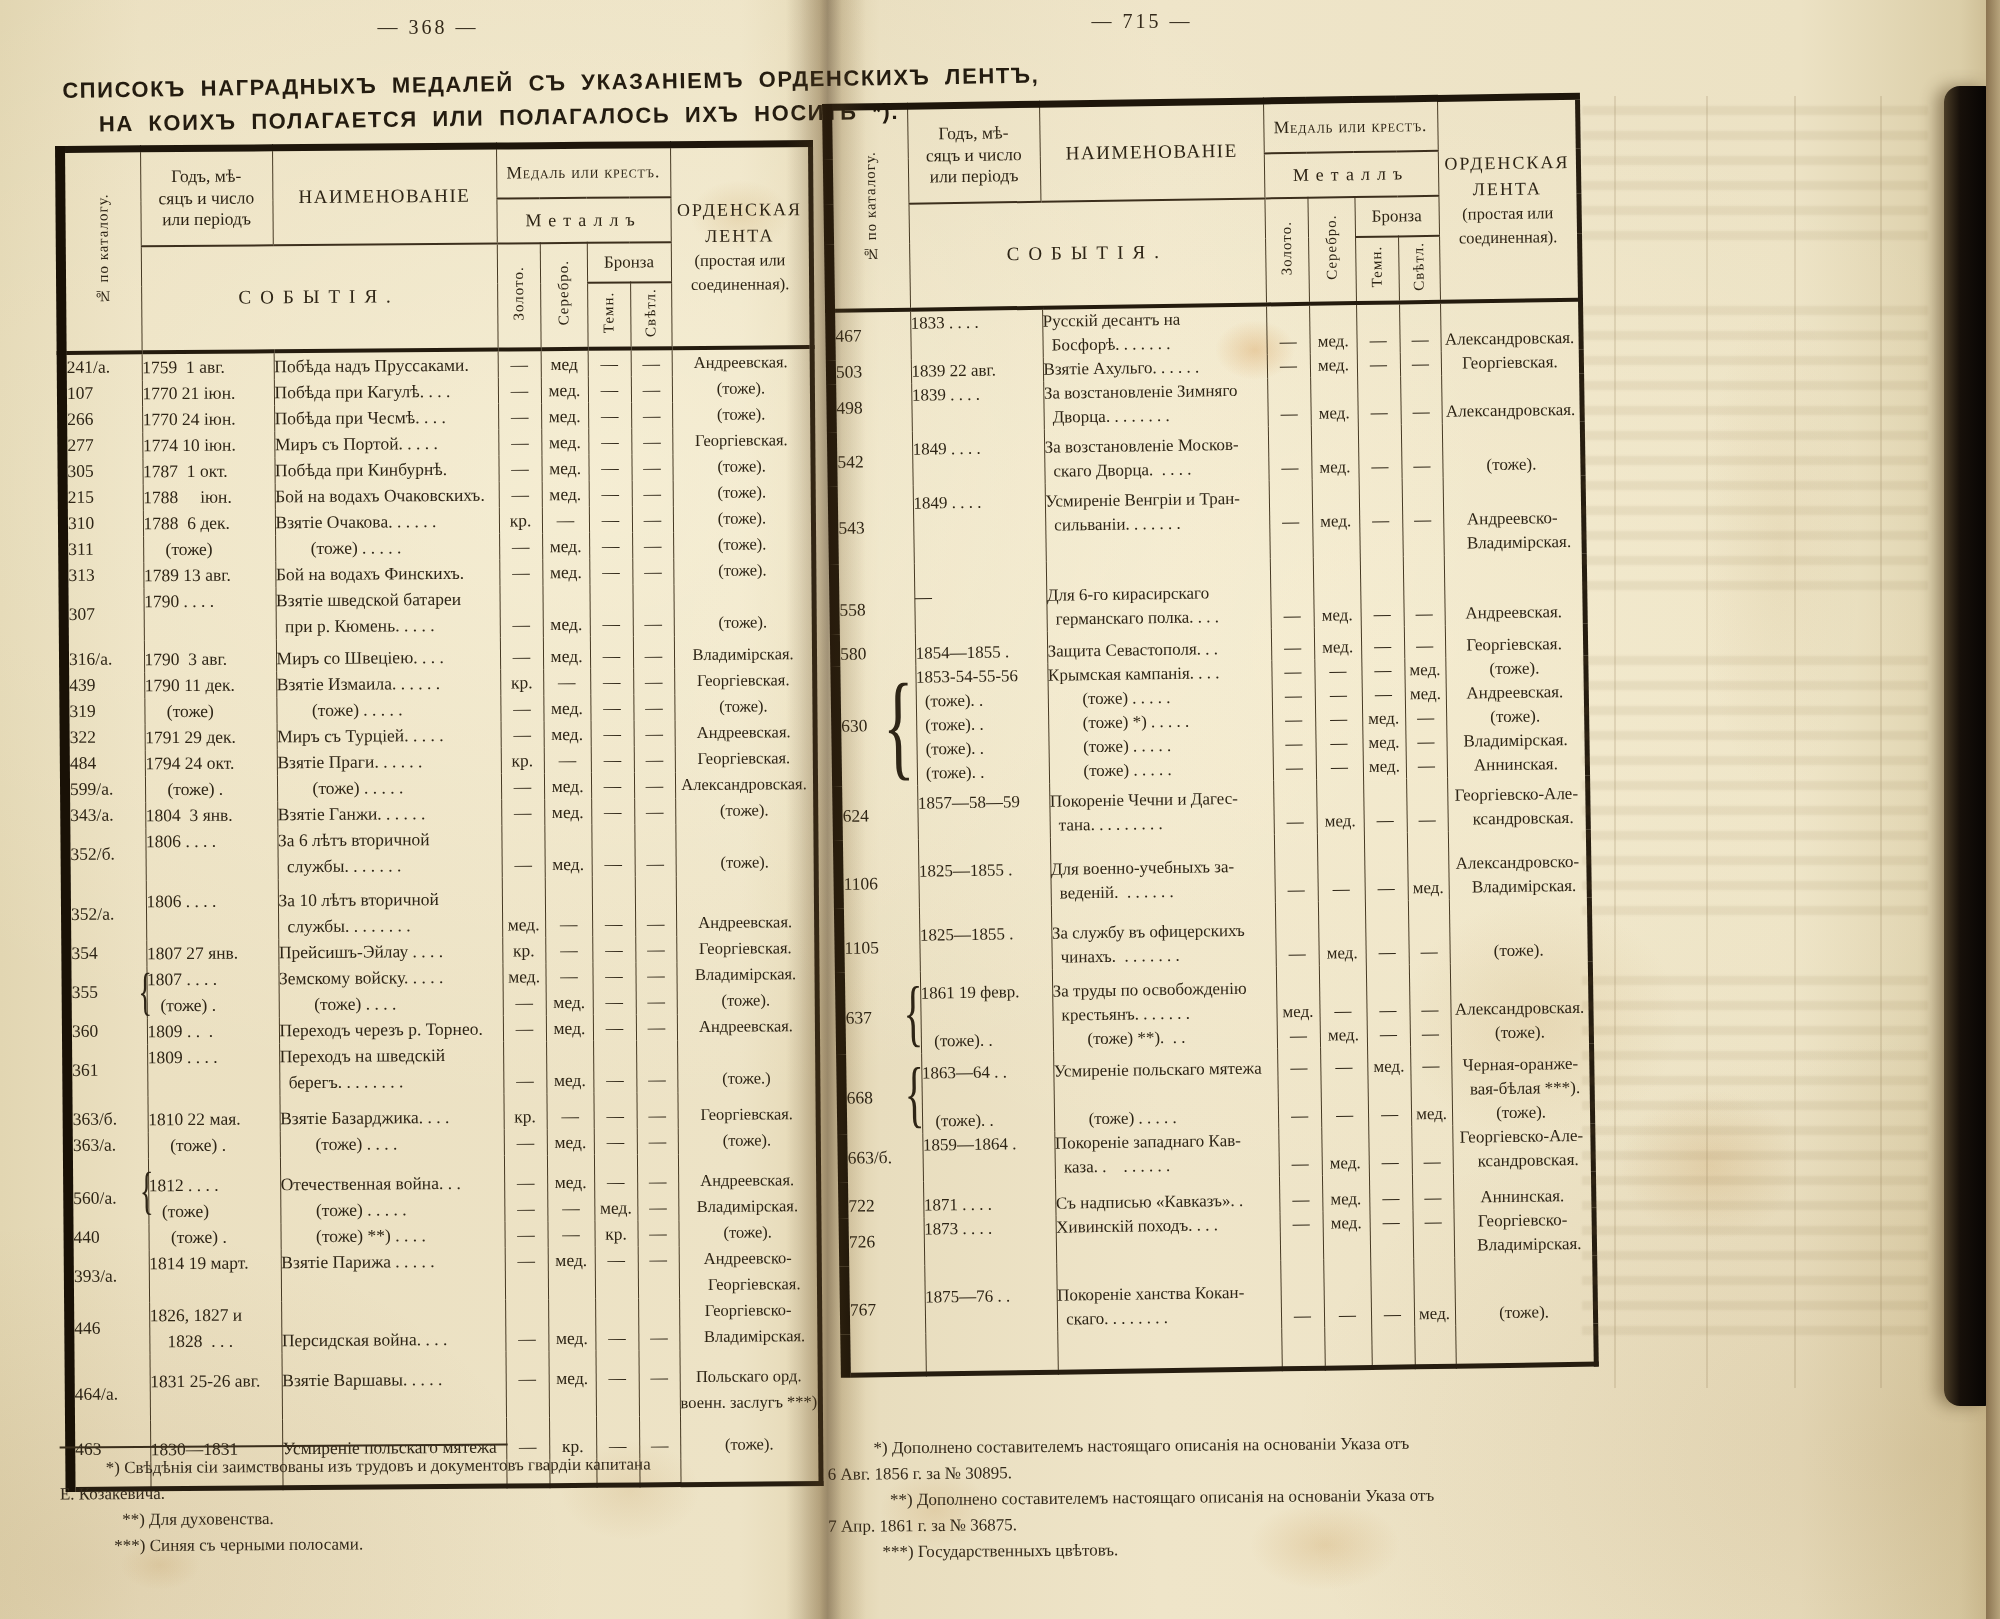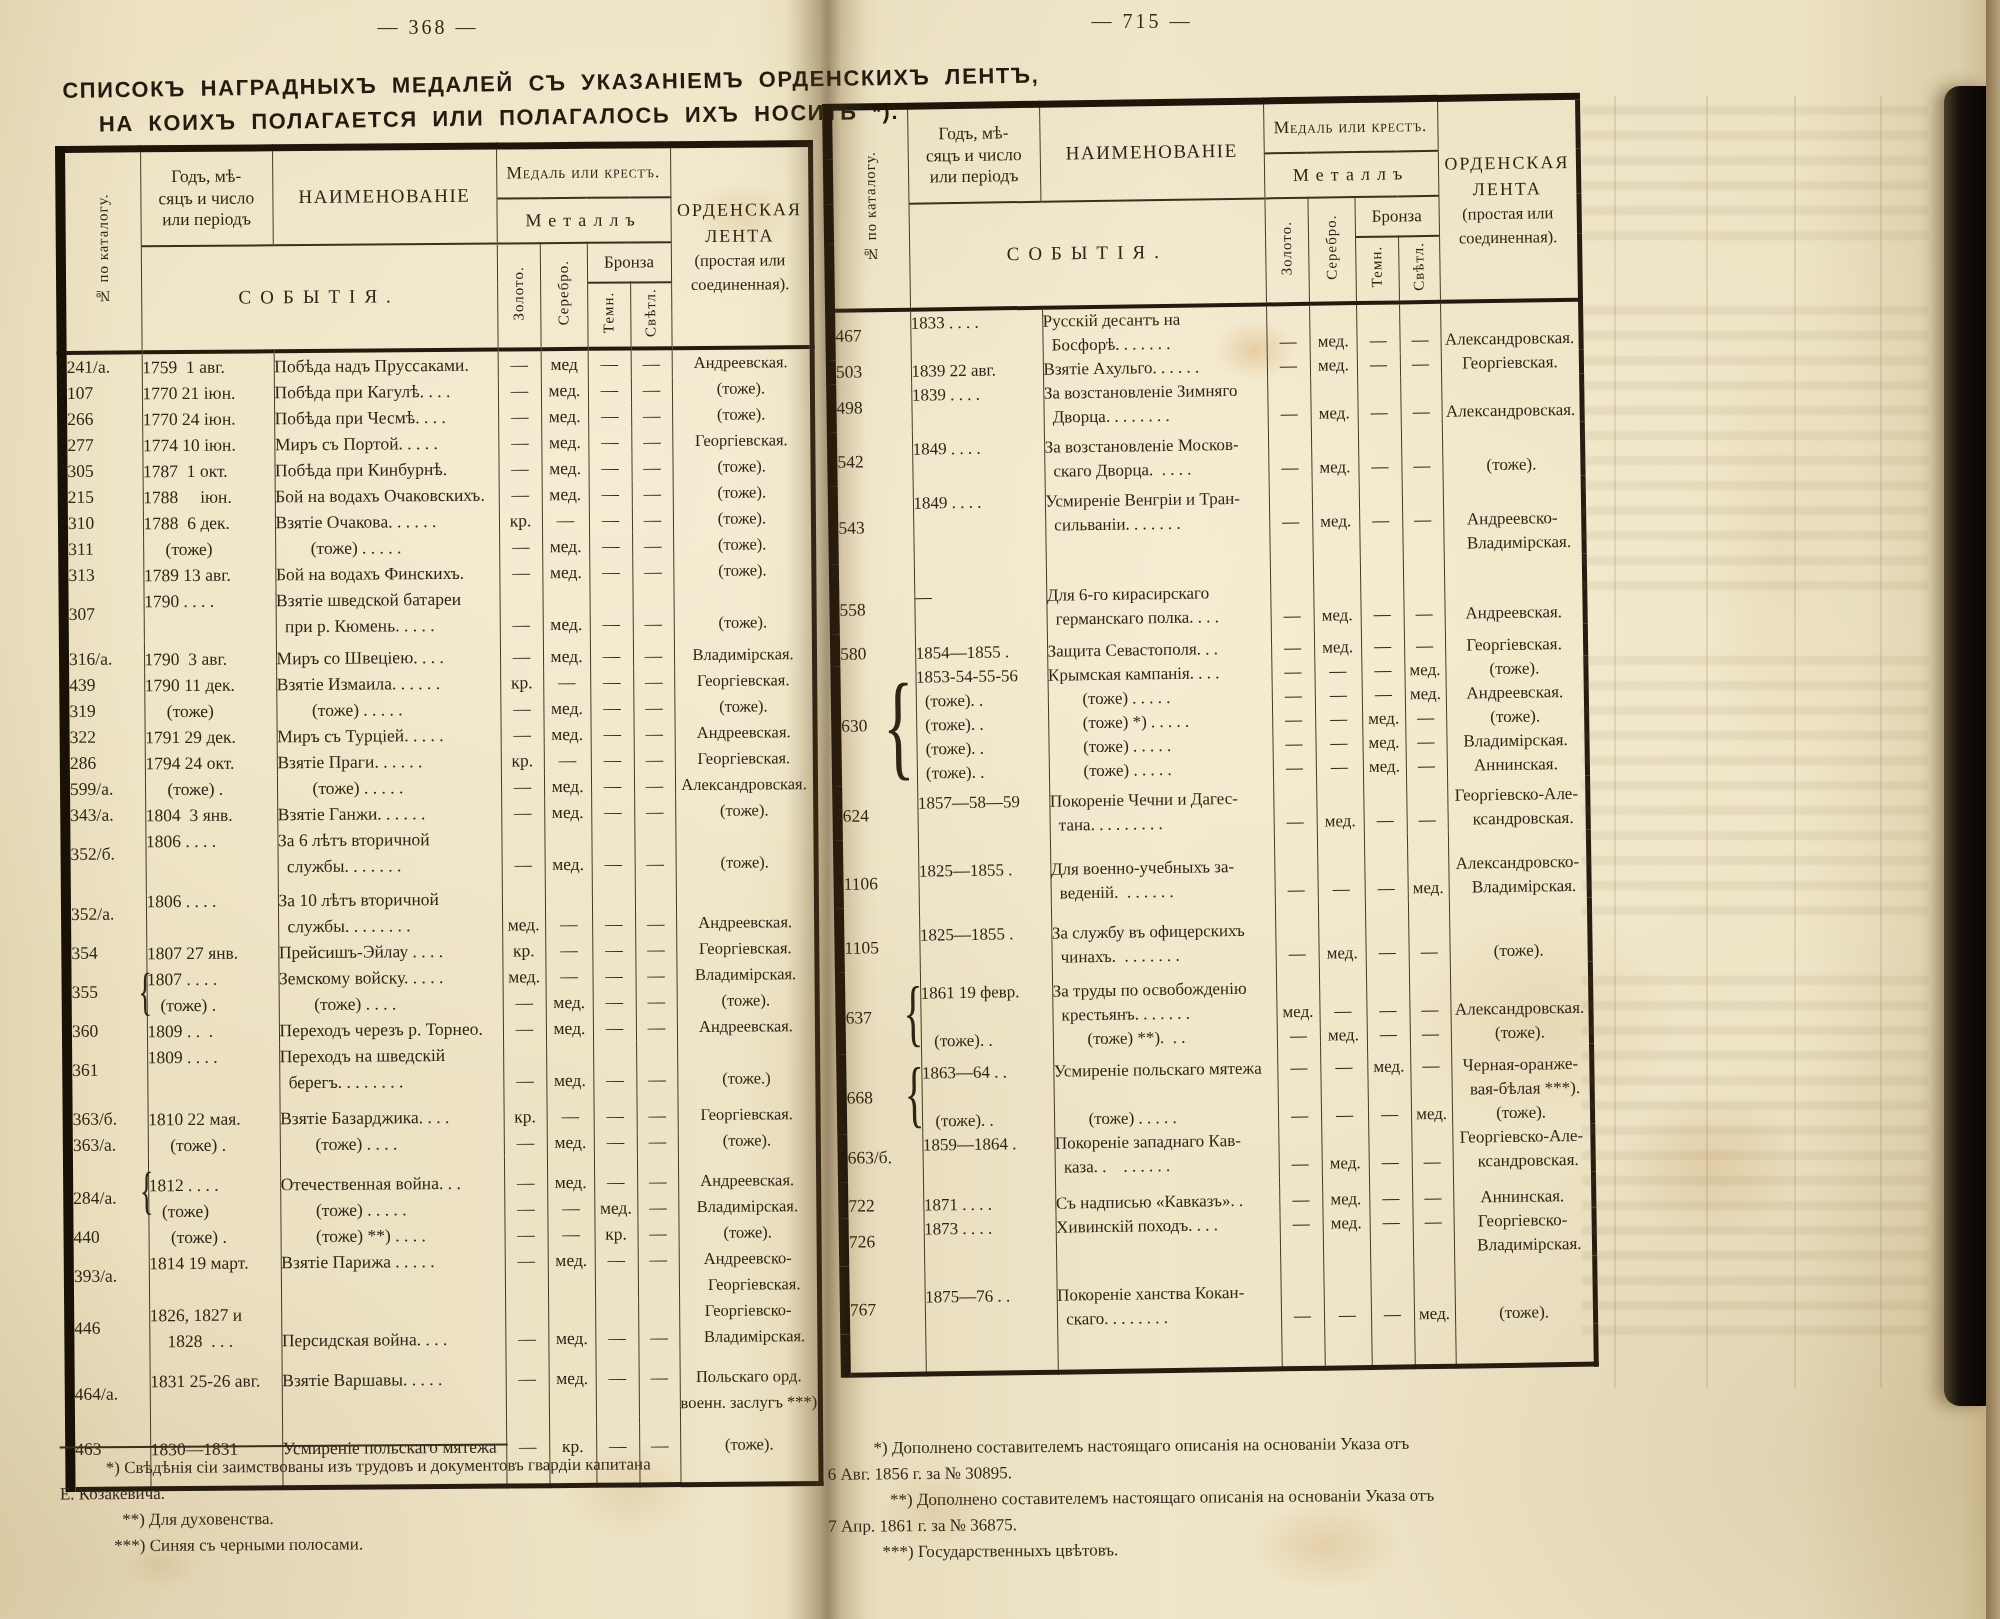--- a/index.html
+++ b/index.html
@@ -471,21 +471,21 @@
             <div class="ln">—</div>
           </td>
           <td class="c-mark">
             <div class="ln">—</div>
           </td>
           <td class="c-ribbon">
             <div class="ln">Андреевская.</div>
           </td>
         </tr>
         <tr>
-          <td class="c-no"><span class="no-txt">286</span></td>
+          <td class="c-no"><span class="no-txt">484</span></td>
           <td class="c-date">
             <div class="ln">1794 24 окт.</div>
           </td>
           <td class="c-name">
             <div class="ln">Взятіе Праги. . . . . .</div>
           </td>
           <td class="c-mark">
             <div class="ln">кр.</div>
           </td>
           <td class="c-mark">
@@ -763,21 +763,21 @@
             <div class="ln">—</div>
           </td>
           <td class="c-mark">
             <div class="ln">—</div>
           </td>
           <td class="c-ribbon">
             <div class="ln">(тоже).</div>
           </td>
         </tr>
         <tr>
-          <td class="c-no" style="padding-top: 14px;"><span class="no-txt">284/а.</span><span class="brace" style="font-size: 52px;">{</span></td>
+          <td class="c-no" style="padding-top: 14px;"><span class="no-txt">560/а.</span><span class="brace" style="font-size: 52px;">{</span></td>
           <td class="c-date" style="padding-top: 14px;">
             <div class="ln">1812 . . . .</div>
             <div class="ln">   (тоже)</div>
           </td>
           <td class="c-name" style="padding-top: 14px;">
             <div class="ln">Отечественная война. . .</div>
             <div class="ln">        (тоже) . . . . .</div>
           </td>
           <td class="c-mark" style="padding-top: 14px;">
             <div class="ln">—</div>

